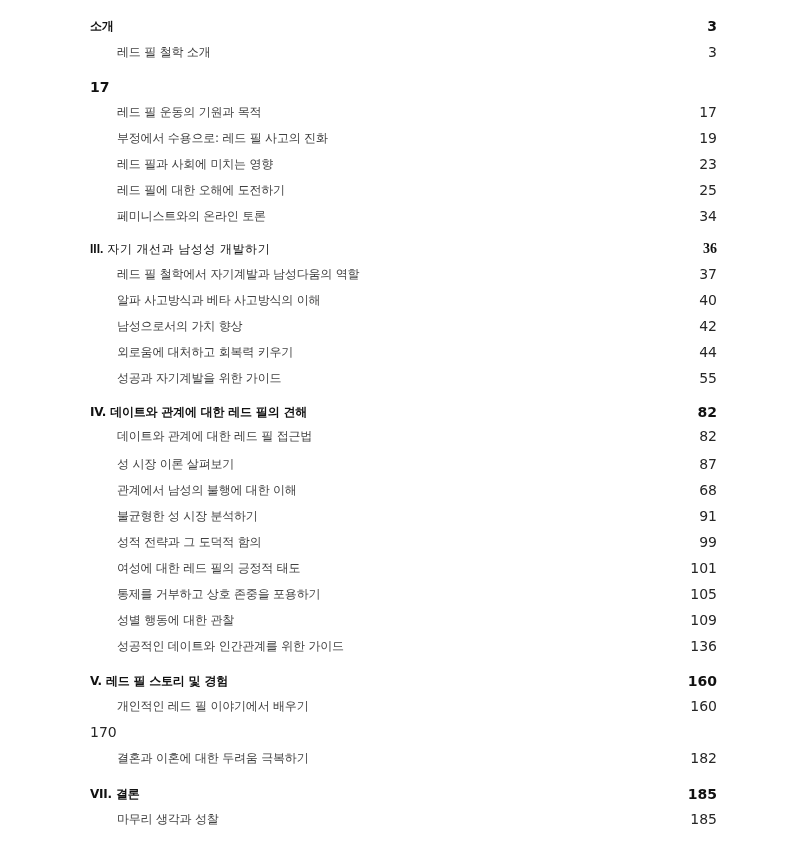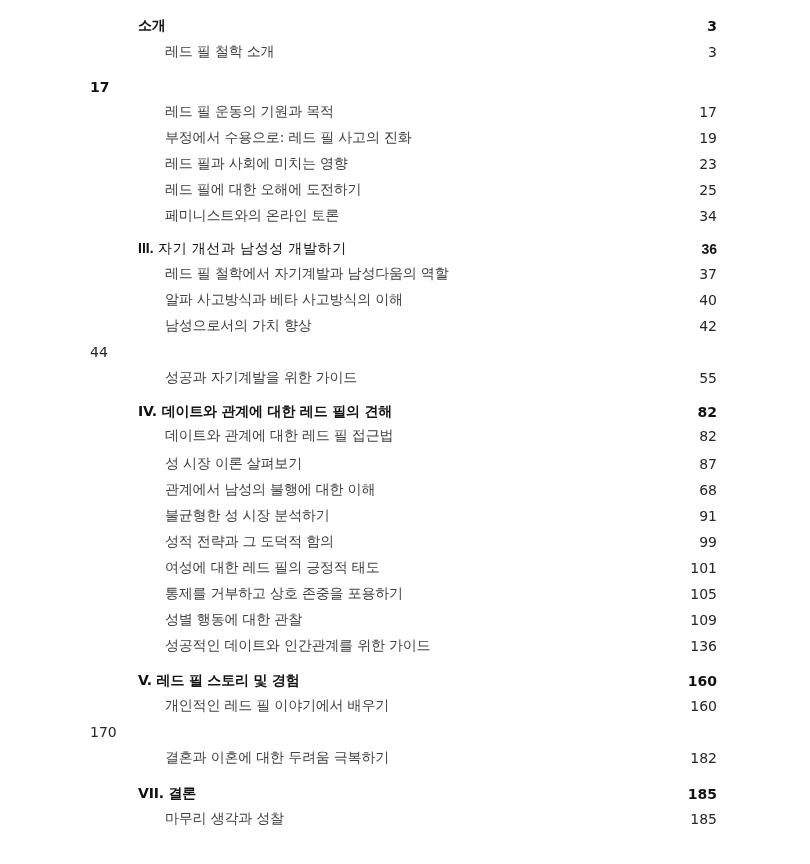--- a/index.html
+++ b/index.html
@@ -25,44 +25,43 @@
       position: absolute;
       left: 0;
       width: 627px;
       height: 22px;
       display: flex;
       align-items: center;
       justify-content: space-between;
       white-space: nowrap;
     }
     .row .title {
-      font-size: 14px;
+      font-size: 12px;
       letter-spacing: -0.2px;
-      margin-left: 48px;
     }
     .row .page {
       font-size: 14px;
       text-align: right;
     }
     .row.section .title,
     .row.section .page {
       font-weight: bold;
       color: #111;
     }
     .row.section.alt .title {
       font-weight: normal;
       letter-spacing: 0.6px;
       font-family: "Liberation Sans", "DejaVu Sans", sans-serif;
     }
     .row.section.alt .title .num {
       font-weight: bold;
       letter-spacing: 0;
     }
     .row.section.alt .page {
-      font-family: Liberation Sans, sans-serif;
+      font-family: Liberation Serif, serif;
       margin-left: 16px;
     }
     .row.item .title {
       padding-left: 27px;
       color: #404040;
     }
     .row.item .page {
       color: #262626;
     }
   </style>
@@ -114,20 +113,21 @@
   </div>
   <div class="row item" style="top:289px">
     <span class="title">알파 사고방식과 베타 사고방식의 이해</span>
     <span class="page">40</span>
   </div>
   <div class="row item" style="top:315px">
     <span class="title">남성으로서의 가치 향상</span>
     <span class="page">42</span>
   </div>
   <div class="row item" style="top:341px">
+    <span class="title">외로움에 대처하고 회복력 키우기</span>
     <span class="page">44</span>
   </div>
   <div class="row item" style="top:367px">
     <span class="title">성공과 자기계발을 위한 가이드</span>
     <span class="page">55</span>
   </div>
 
   <div class="row section" style="top:401px">
     <span class="title">IV. 데이트와 관계에 대한 레드 필의 견해</span>
     <span class="page">82</span>

